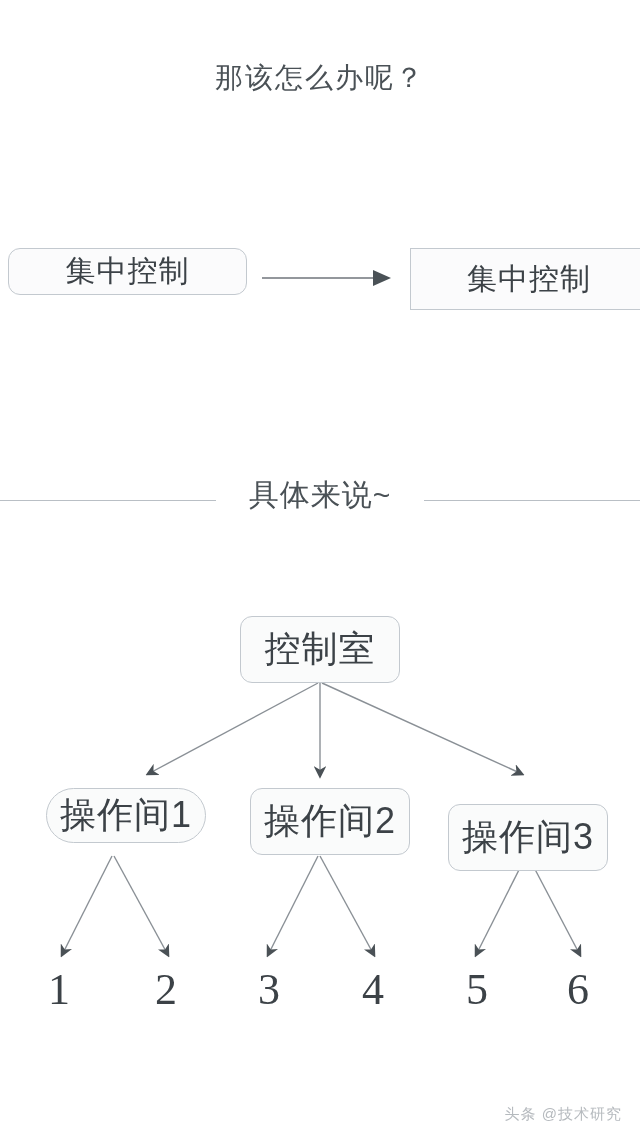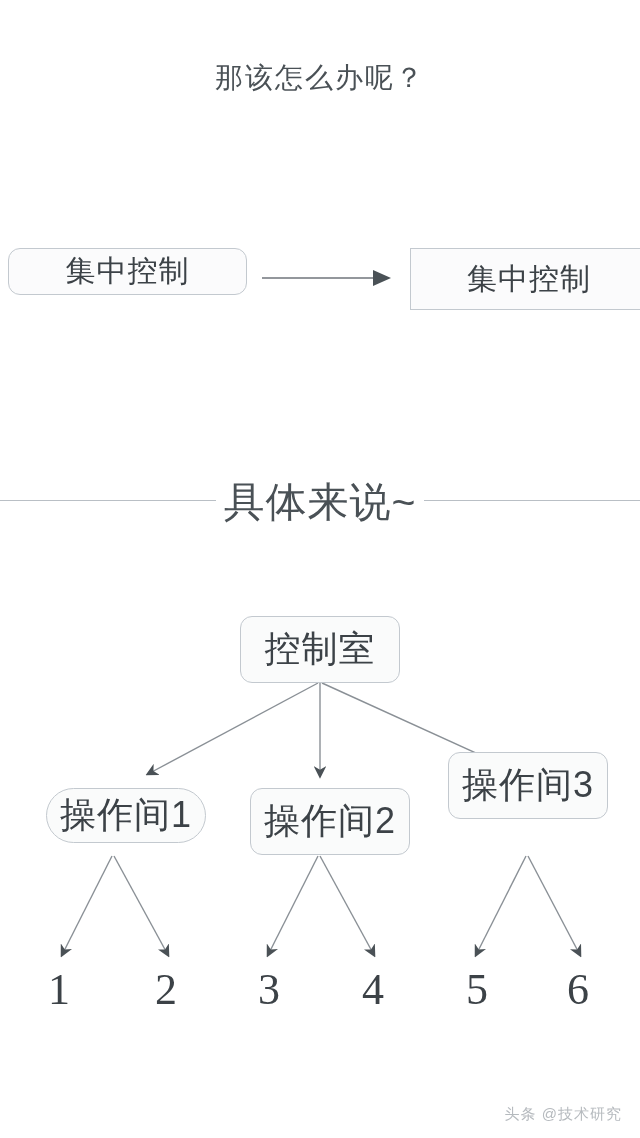--- a/index.html
+++ b/index.html
@@ -74,21 +74,21 @@
     background: #b9bfc5;
   }
   #divider-left  { left: 0px;   width: 216px; }
   #divider-right { left: 424px; width: 216px; }
   .divider-label {
     position: absolute;
     top: 475px;
     left: 0;
     width: 640px;
     text-align: center;
-    font-size: 41px;
+    font-size: 30px;
     letter-spacing: 1px;
     color: #4a5156;
   }
 
   
   .tree-box {
     position: absolute;
     box-sizing: border-box;
     background: #fafbfb;
     border: 1px solid #c3c9cf;
@@ -97,21 +97,21 @@
     align-items: center;
     justify-content: center;
     font-size: 36px;
     letter-spacing: 1px;
     color: #3c4247;
     z-index: 2;
   }
   #tree-root { left: 240px; top: 616px; width: 160px; height: 67px; }
   #tree-room-1 { left: 46px;  top: 788px; width: 160px; height: 55px; border-radius: 32px; }
   #tree-room-2 { left: 240px; top: 788px; width: 160px; height: 67px; margin-left: 10px; }
-  #tree-room-3 { left: 448px; top: 752px; width: 160px; height: 67px; }
+  #tree-room-3 { left: 448px; top: 804px; width: 160px; height: 67px; }
 
   .tree-svg {
     position: absolute;
     left: 0;
     top: 0;
     width: 640px;
     height: 1138px;
     z-index: 1;
     pointer-events: none;
   }

